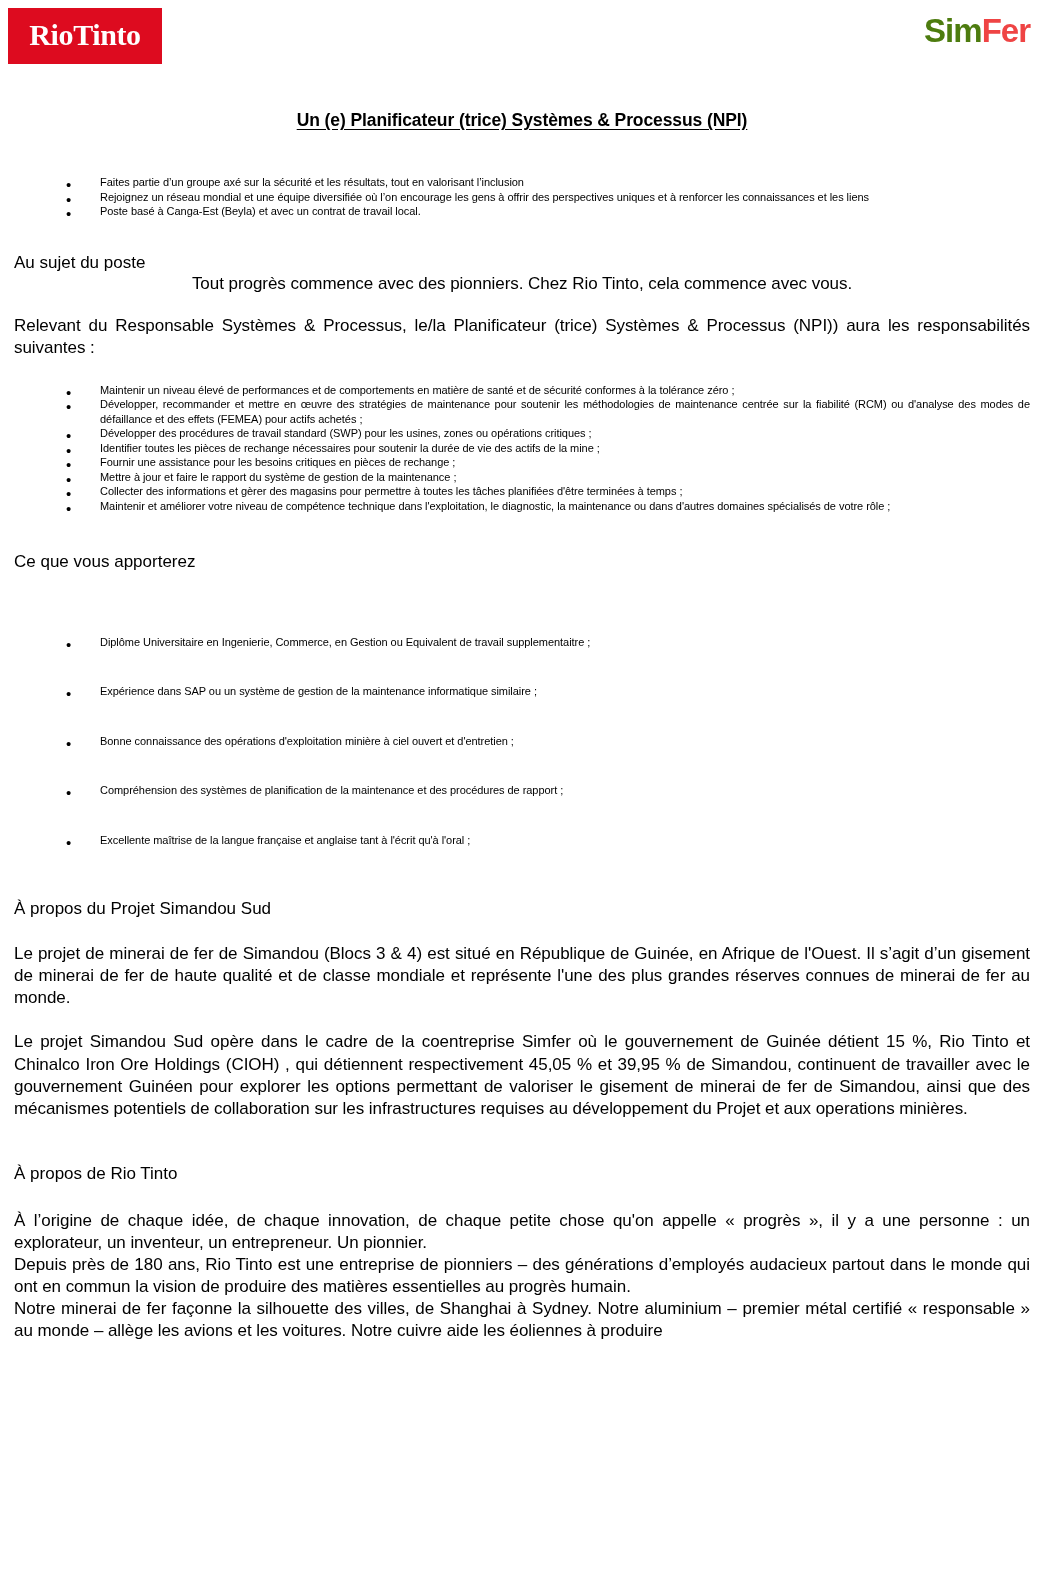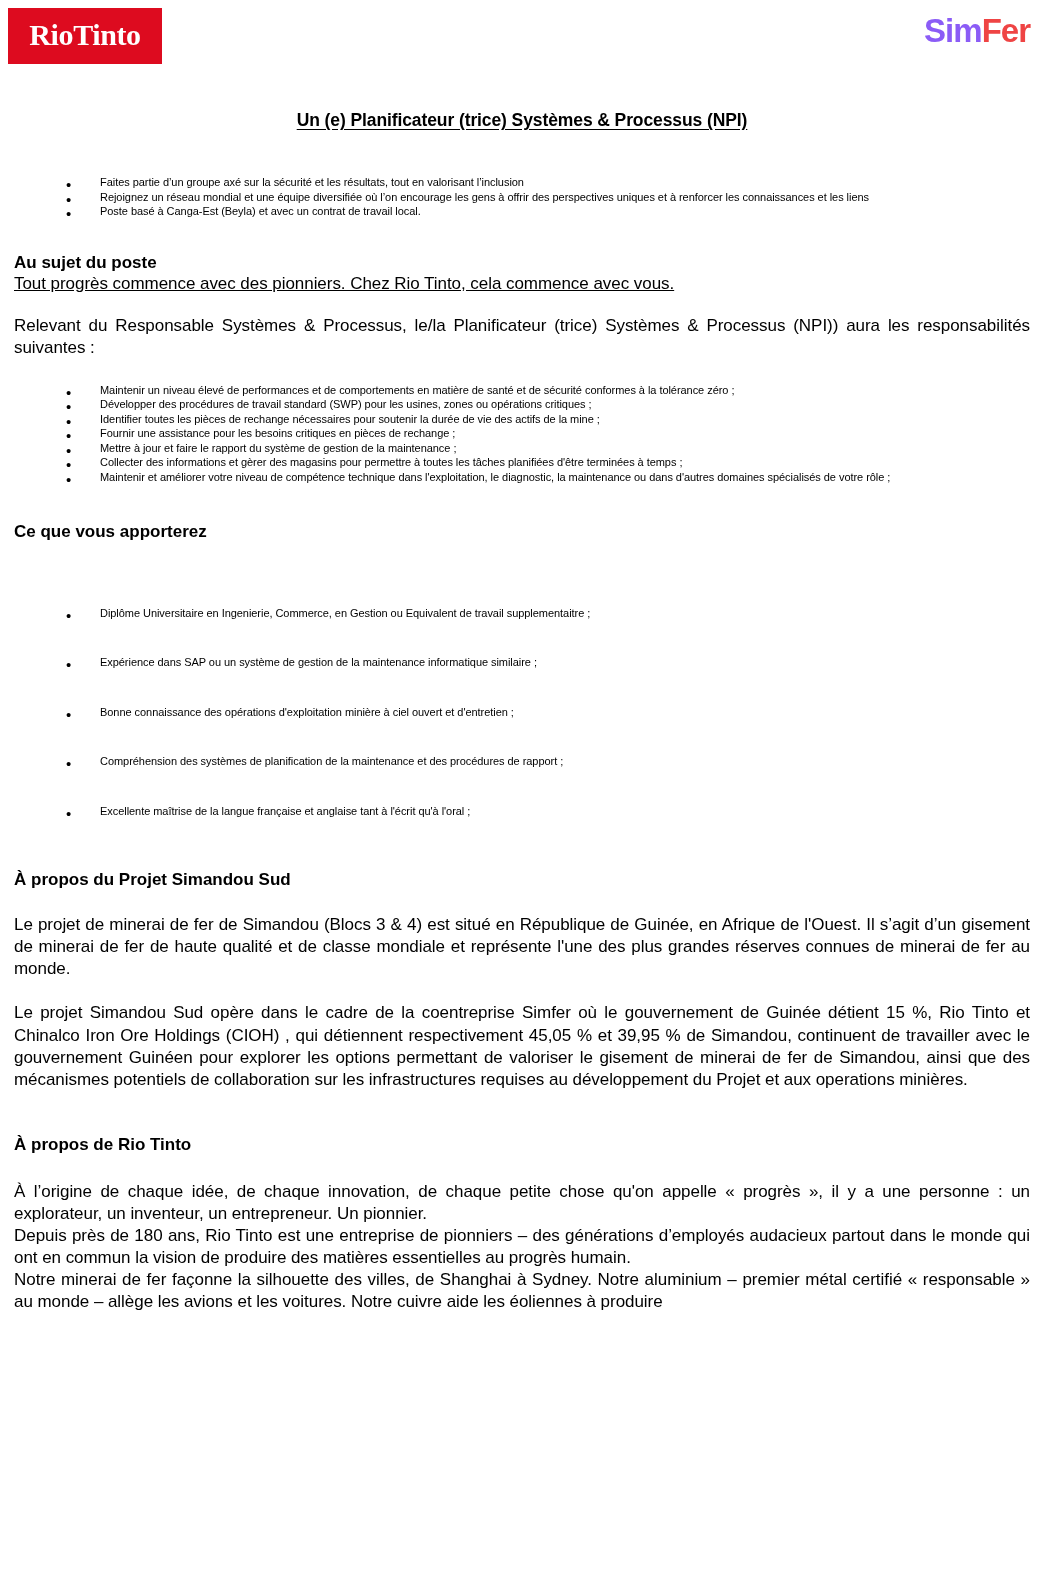--- a/index.html
+++ b/index.html
@@ -48,21 +48,21 @@
     position: absolute;
     right: 18px;
     top: 14px;
     font-family: "Liberation Sans", sans-serif;
     font-weight: 700;
     font-size: 33px;
     line-height: 1;
     letter-spacing: -1px;
     white-space: nowrap;
   }
-  .simfer-sim { color: #8b5cf6; margin-left: 8px; }
+  .simfer-sim { color: #4d7c0f; margin-left: 8px; }
   .simfer-fer { color: #ef4444; }
 
   
   .page {
     position: relative;
     padding: 0 18px 0 14px;
   }
 
   .doc-title {
     text-align: center;
@@ -72,36 +72,36 @@
     margin-top: 38px;
     margin-bottom: 0;
     letter-spacing: -0.1px;
   }
   .doc-title span {
     text-decoration: underline;
     text-underline-offset: 3px;
   }
 
   .section-heading {
-    font-weight: 700;
+    font-weight: 400;
     font-size: 17px;
     line-height: 1.18;
     margin: 0;
     padding: 0;
   }
 
   p.para {
     font-size: 17px;
     line-height: 1.30;
     margin: 0;
     text-align: justify;
     text-justify: inter-word;
     letter-spacing: -0.05px;
   }
-  p.para.left { text-align: left; text-decoration: underline; }
+  p.para.left { text-align: center; }
 
   ul.bullets {
     list-style: none;
     margin: 0;
     padding: 0;
   }
   ul.bullets > li {
     position: relative;
     padding-left: 86px;
     font-size: 11px;
@@ -173,20 +173,23 @@
 
   <p class="para">Relevant du Responsable Systèmes &amp; Processus, le/la Planificateur (trice) Systèmes &amp; Processus (NPI)) aura les responsabilités suivantes :</p>
 
   <div class="gap-24"></div>
 
   <ul class="bullets">
     <li>
       <span>Maintenir un niveau élevé de performances et de comportements en matière de santé et de sécurité conformes à la tolérance zéro ;</span>
     </li>
     <li>
+      <span>Développer, recommander et mettre en œuvre des stratégies de maintenance pour soutenir les méthodologies de maintenance centrée sur la fiabilité (RCM) ou d'analyse des modes de défaillance et des effets (FEMEA) pour actifs achetés ;</span>
+    </li>
+    <li>
       <span>Développer des procédures de travail standard (SWP) pour les usines, zones ou opérations critiques ;</span>
     </li>
     <li>
       <span>Identifier toutes les pièces de rechange nécessaires pour soutenir la durée de vie des actifs de la mine ;</span>
     </li>
     <li>
       <span>Fournir une assistance pour les besoins critiques en pièces de rechange ;</span>
     </li>
     <li>
       <span>Mettre à jour et faire le rapport du système de gestion de la maintenance ;</span>

